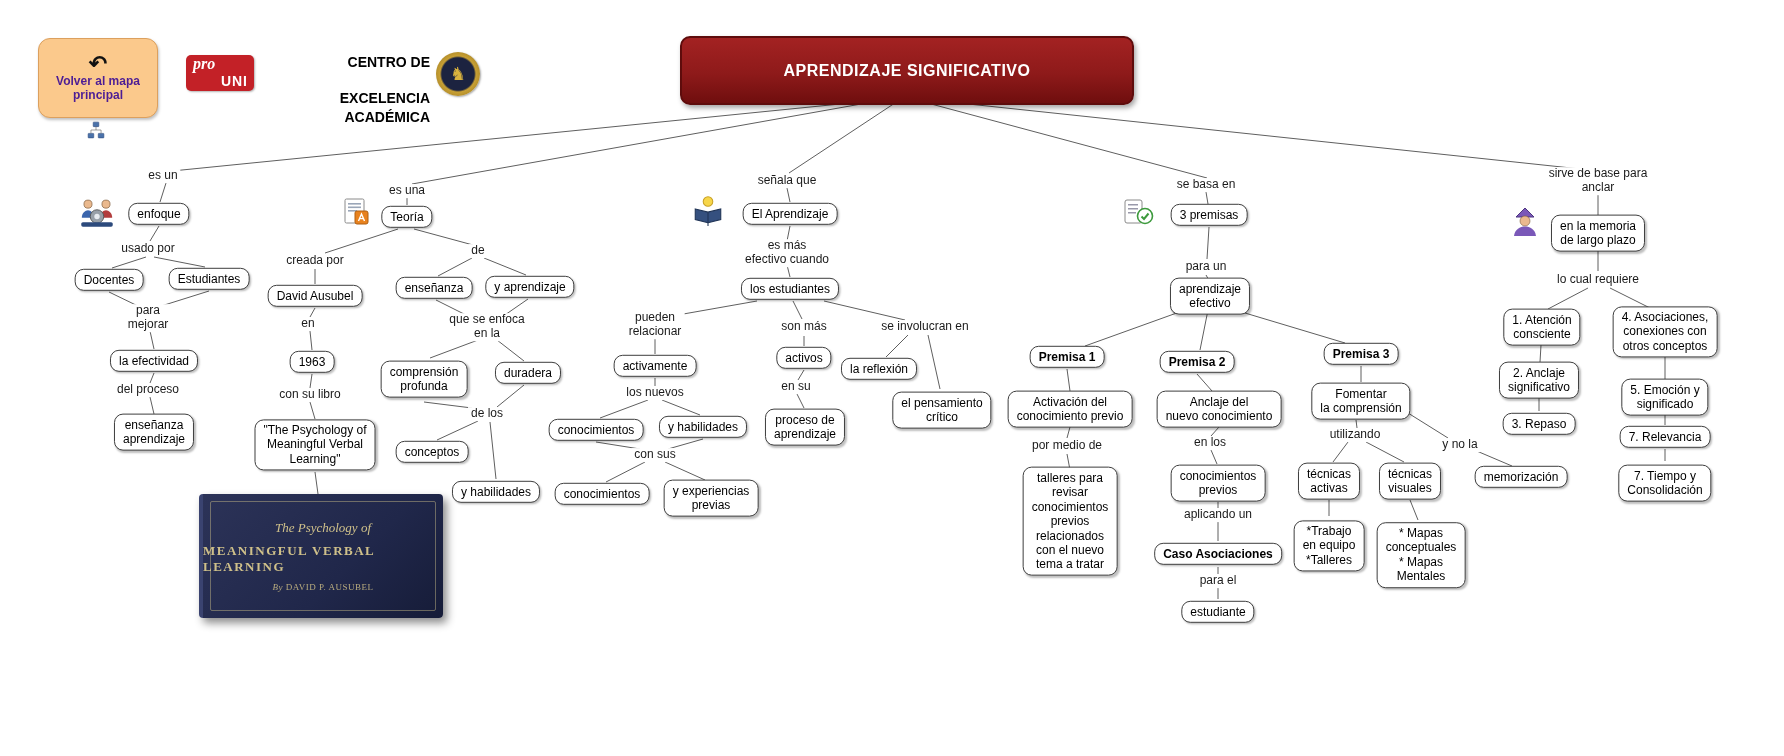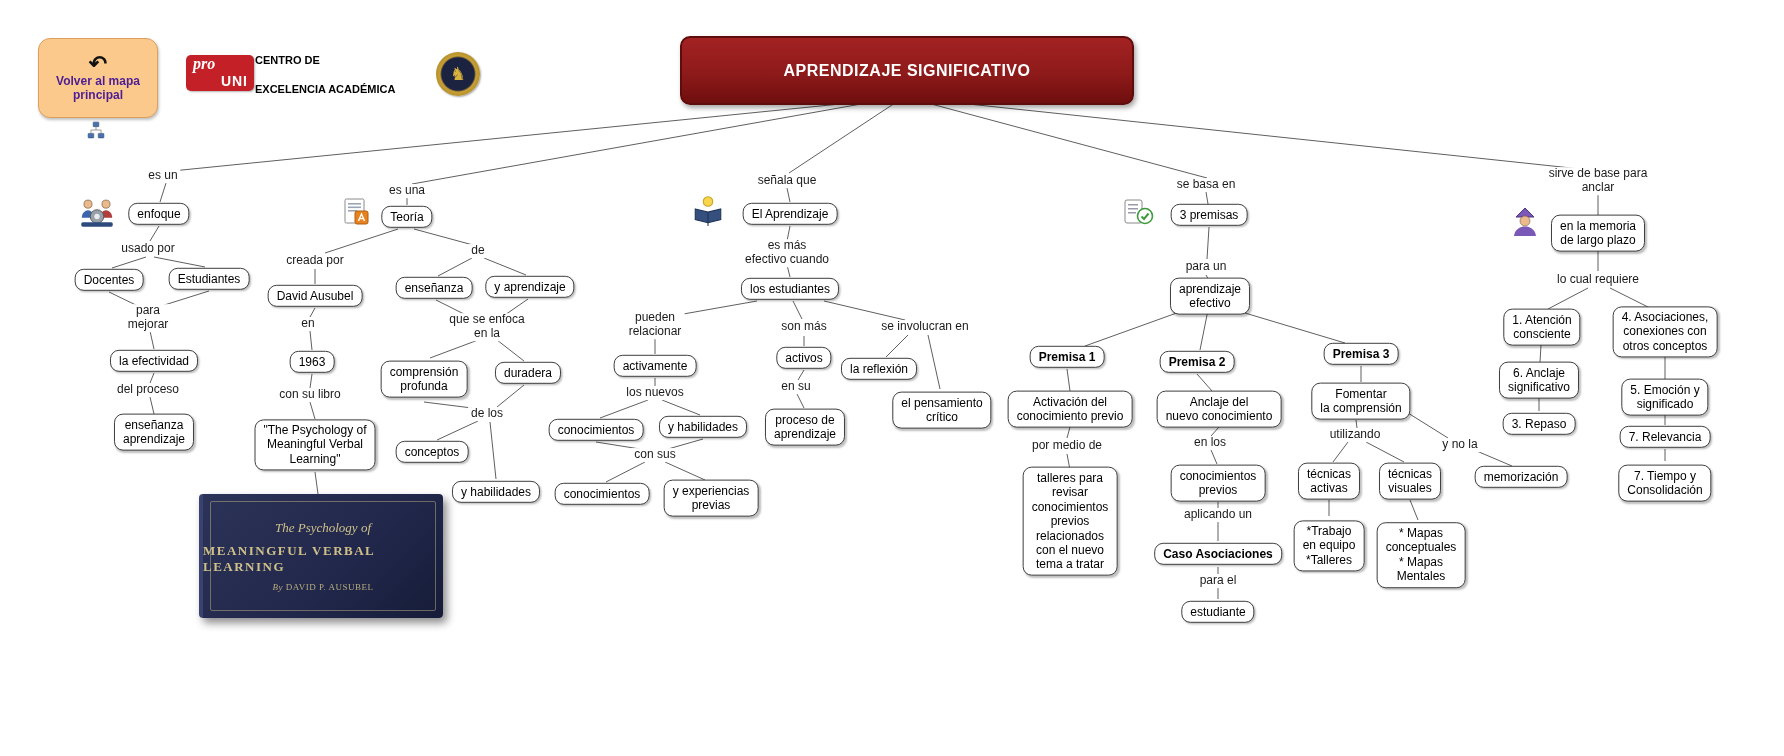--- a/index.html
+++ b/index.html
@@ -9,22 +9,22 @@
   .back-btn{position:absolute;left:38px;top:38px;width:118px;height:78px;z-index:6;
     background:var(--c-back_bg);border:1px solid #dca05e;border-radius:12px;
     display:flex;flex-direction:column;align-items:center;justify-content:center;
     box-shadow:1px 2px 3px rgba(0,0,0,.25);cursor:pointer;}
   .back-arrow{font-size:22px;font-weight:bold;line-height:20px;color:#111;}
   .back-label{font-size:12px;font-weight:bold;text-align:center;white-space:pre-line;color:#4c1d95;line-height:1.2;}
   .logo{position:absolute;left:186px;top:55px;width:68px;height:36px;z-index:6;
     background:var(--c-logo_bg);border-radius:5px;box-shadow:1px 1px 2px rgba(0,0,0,.3);}
   .logo-pro{position:absolute;left:7px;top:0;color:#fff;font:italic bold 16px "Liberation Serif",serif;}
   .logo-uni{position:absolute;right:6px;bottom:2px;color:#fff;font:bold 14px "Liberation Sans",sans-serif;letter-spacing:1px;}
-  .org-name{position:absolute;left:255px;top:53px;width:175px;z-index:6;text-align:left;
-    font-weight:bold;font-size:11px;line-height:1.3;color:#000;white-space:pre-line;}
+  .org-name{position:absolute;left:255px;top:53px;width:175px;z-index:6;text-align:right;
+    font-weight:bold;font-size:14px;line-height:1.3;color:#000;white-space:pre-line;}
   .emblem{position:absolute;left:436px;top:52px;width:44px;height:44px;border-radius:50%;z-index:6;
     background:radial-gradient(circle,#1c2340 52%,#c8a034 58%,#8a6a1c 100%);
     display:flex;align-items:center;justify-content:center;box-shadow:1px 1px 2px rgba(0,0,0,.35);}
   .emblem .knight{color:#d8b23e;font-size:18px;line-height:1;}
   .title-box{position:absolute;left:680px;top:36px;width:450px;height:65px;z-index:6;
     background:linear-gradient(180deg,#a32222,var(--c-title_bg) 55%,#6f0e0e);
     border:2px solid #5e0c0c;border-radius:10px;display:flex;align-items:center;justify-content:center;
     box-shadow:2px 3px 5px rgba(0,0,0,.35);}
   .title-box span{color:var(--c-title_text);font-weight:bold;font-size:16px;letter-spacing:.5px;}
   
@@ -285,21 +285,21 @@
 *Talleres</div>
       <div class="node" style="left: 1421px; top: 555px;">* Mapas
 conceptuales
 * Mapas
 Mentales</div>
       <div class="node" style="left: 1521px; top: 477px;">memorización</div>
       <div class="node" style="left: 1598px; top: 233px;">en la memoria
 de largo plazo</div>
       <div class="node" style="left: 1542px; top: 327px;">1. Atención
 consciente</div>
-      <div class="node" style="left: 1539px; top: 380px;">6. Anclaje
+      <div class="node" style="left: 1539px; top: 380px;">2. Anclaje
 significativo</div>
       <div class="node" style="left: 1539px; top: 424px;">3. Repaso</div>
       <div class="node" style="left: 1665px; top: 332px;">4. Asociaciones,
 conexiones con
 otros conceptos</div>
       <div class="node" style="left: 1665px; top: 397px;">5. Emoción y
 significado</div>
       <div class="node" style="left: 1665px; top: 437px;">7. Relevancia</div>
       <div class="node" style="left: 1665px; top: 483px;">7. Tiempo y
 Consolidación</div>

